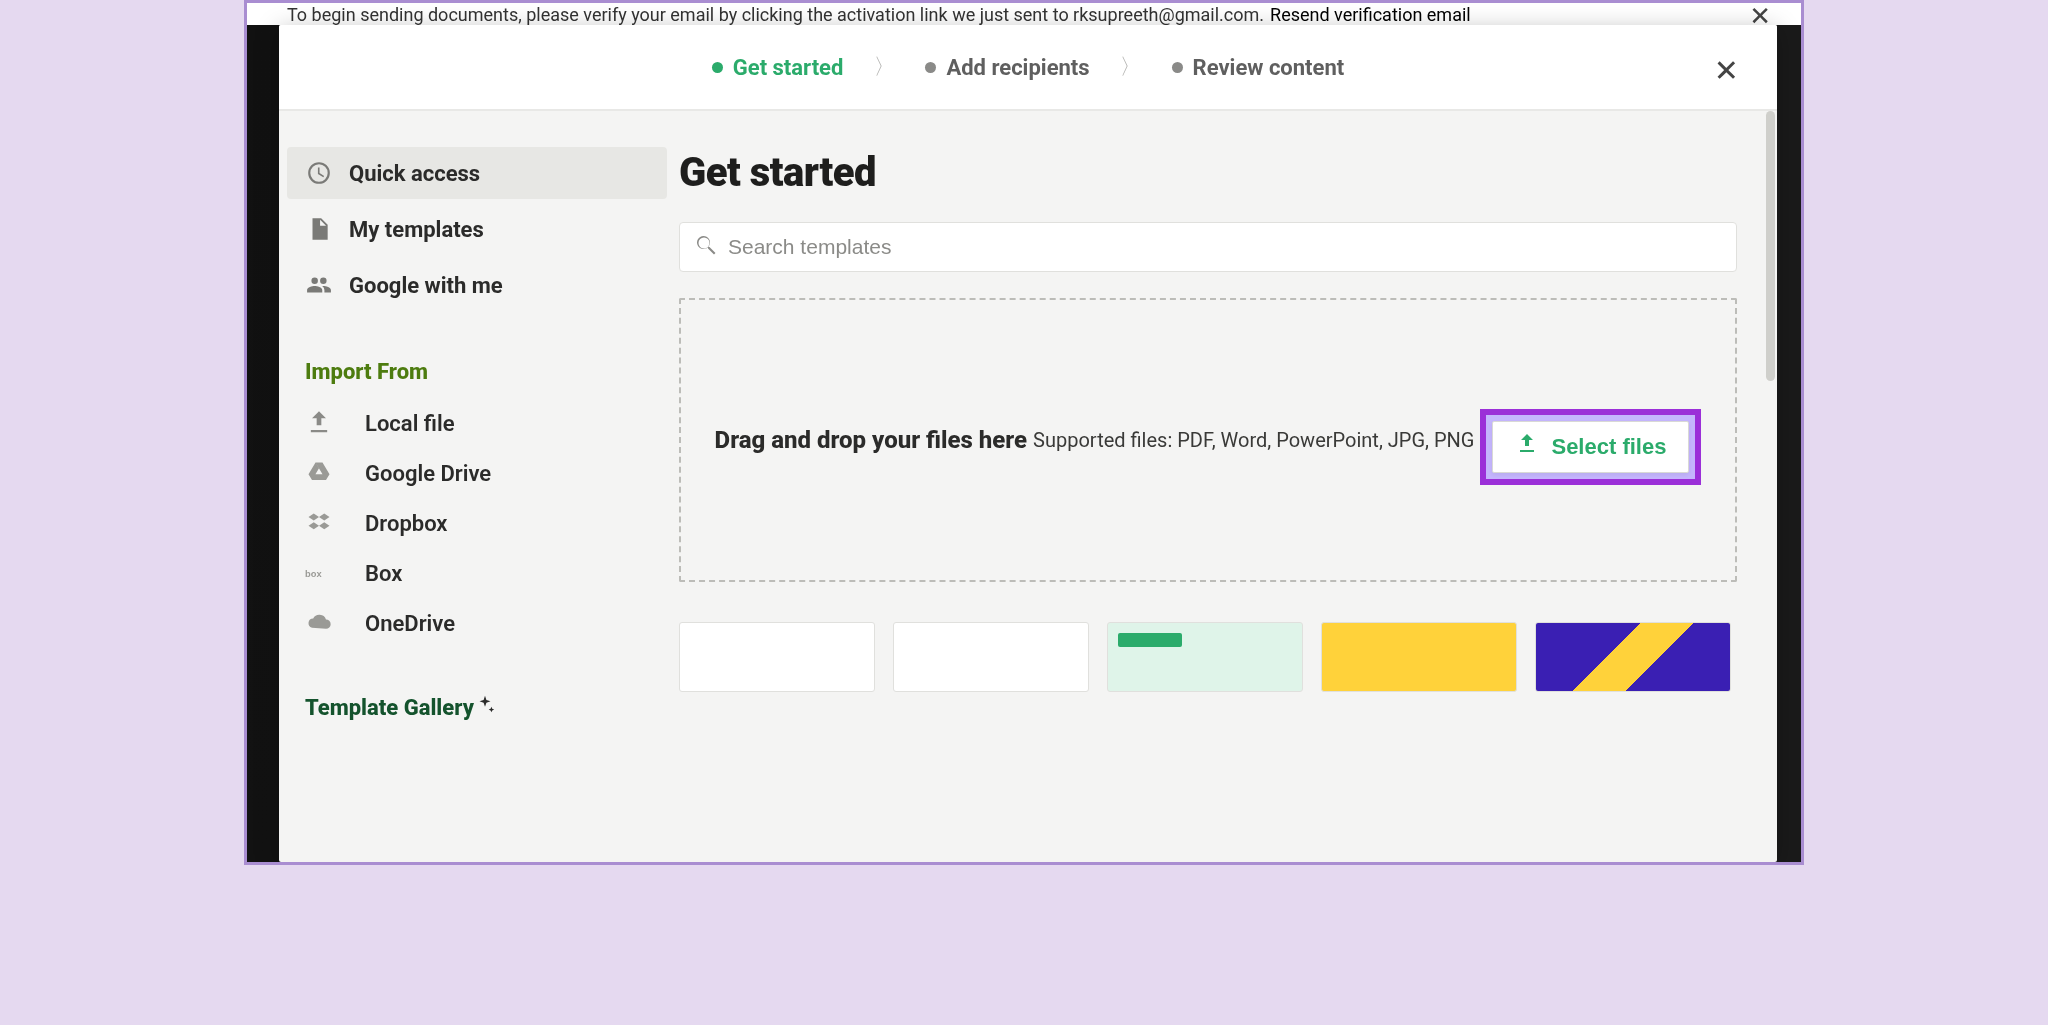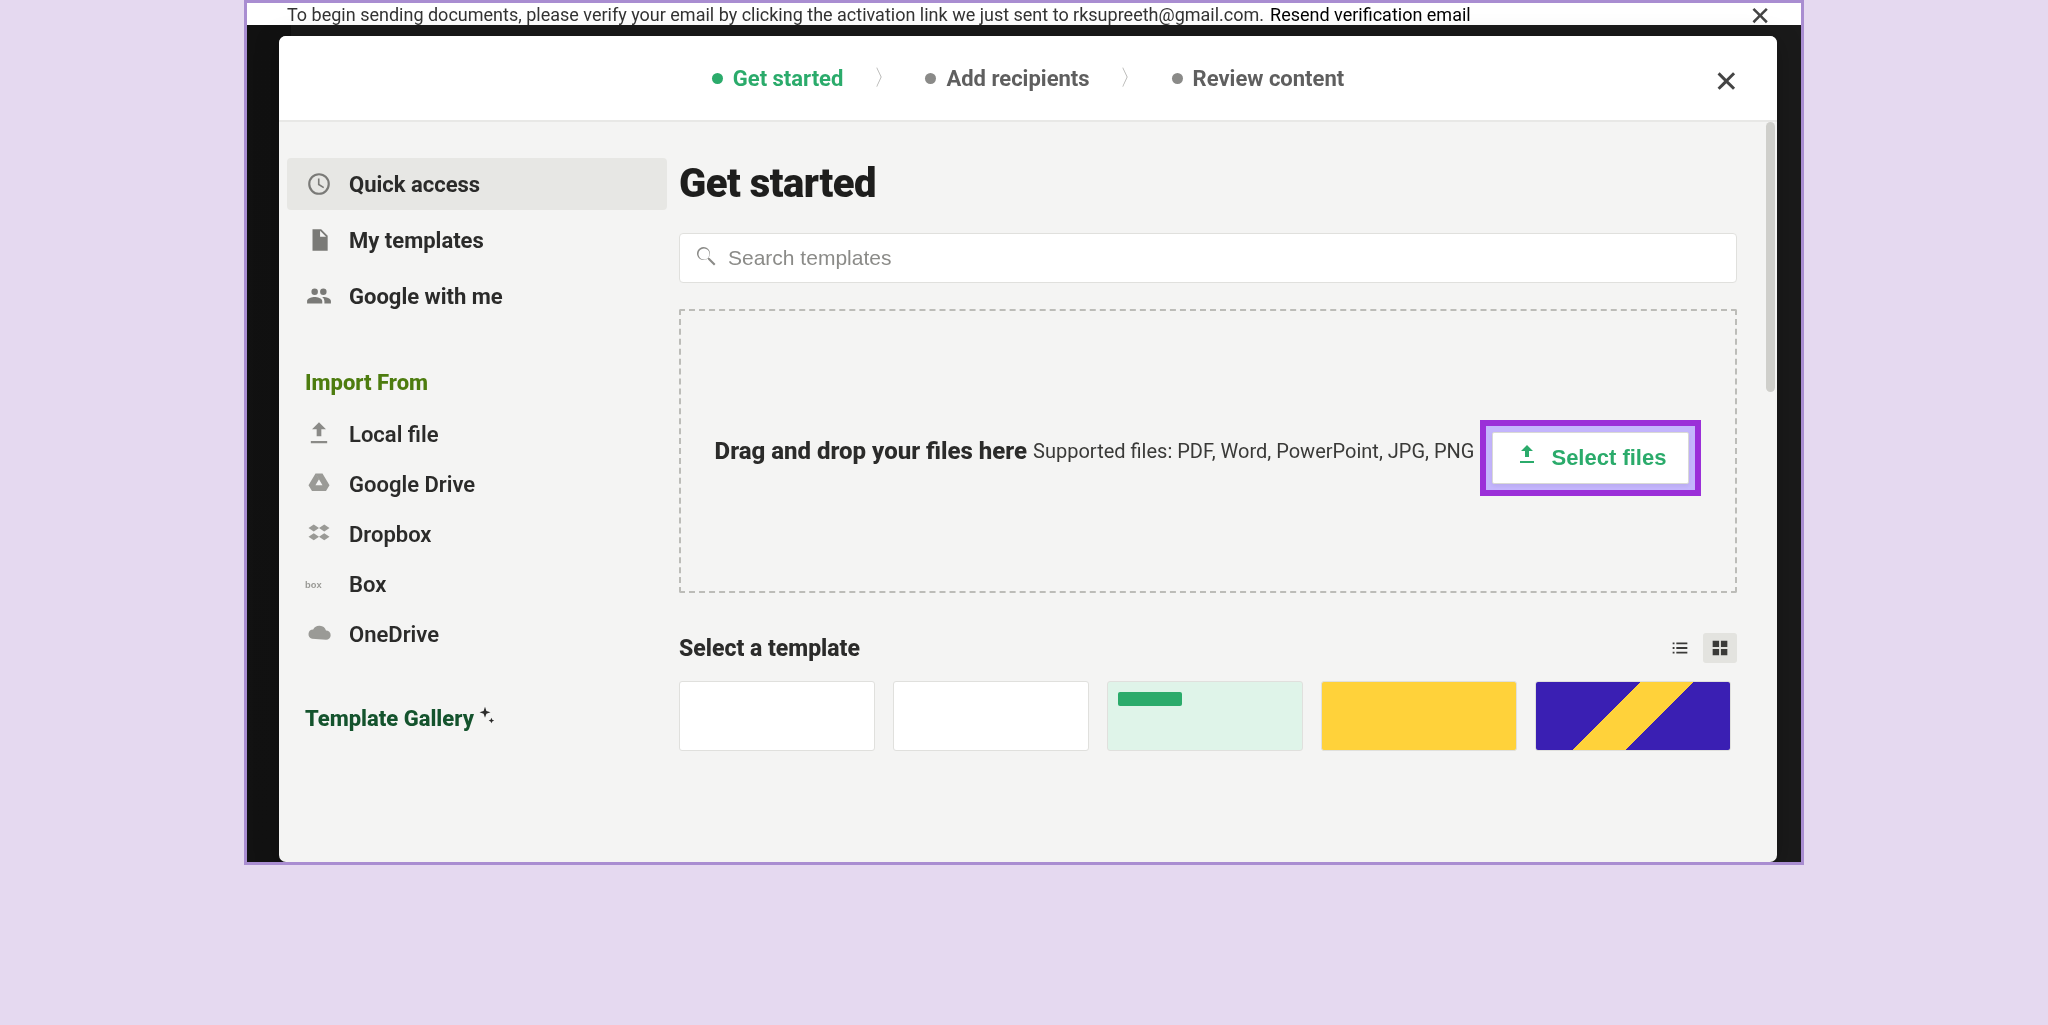--- a/index.html
+++ b/index.html
@@ -38,26 +38,25 @@
     left:0; top:22px; bottom:0;
     width: 44px;
     background: linear-gradient(#111,#121212);
   }
 
   .modal {
     position: absolute;
     left: 32px; right: 24px;
     top: 22px; bottom: 0;
     background: #f4f4f3;
-    border-radius: 7px;
+    border-radius: 2px;
     box-shadow: 0 4px 24px rgba(0,0,0,0.25);
     display: flex;
     flex-direction: column;
     overflow:hidden;
-    margin-top:11px;
   }
 
   .modal-header {
     height: 86px;
     background: #fff;
     border-bottom: 2px solid #e8e8e6;
     display:flex;
     align-items:center;
     justify-content:center;
     position:relative;
@@ -94,21 +93,21 @@
   }
   .side-item.active { background:#e7e7e4; }
   .side-item .icon { width:28px; height:28px; display:flex;align-items:center;justify-content:center; color:#7a7a77; }
   .side-item .icon svg { width:26px; height:26px; fill:#7a7a77; }
 
   .side-section-title {
     font-size: 22px; font-weight:800; color:#4d7c0f;
     padding: 44px 26px 14px 26px;
   }
   .import-item {
-    display:flex; align-items:center; gap:16px;
+    display:flex; align-items:center; gap:32px;
     padding: 11px 24px 11px 18px;
     margin: 0 8px;
     font-size: 22px; font-weight:600; color:#2b2b2a;
     cursor:pointer;
   }
   .import-item .icon { width:28px; height:28px; display:flex;align-items:center;justify-content:center; }
 
   .gallery-title {
     display:flex; align-items:center; 
     font-size: 22px; font-weight:800; color:#14532d;
@@ -325,35 +324,20 @@
               <span>
                 <svg viewBox="0 0 24 24">
                     <path d="M5 20h14v-2H5zM12 2 6 8h4v6h4V8h4z"></path>
                   </svg>
               </span>
               <span>Select files</span>
             </button>
           </div>
         </div>
 
-        <div class="tmpl-header">
-          <div class="tmpl-title">Select a template</div>
-          <div class="view-toggles">
-            <div class="vt">
-              <svg viewBox="0 0 24 24">
-                  <path d="M4 6h2v2H4zM8 6h12v2H8zM4 11h2v2H4zM8 11h12v2H8zM4 16h2v2H4zM8 16h12v2H8z"></path>
-                </svg>
-            </div>
-            <div class="vt active">
-              <svg viewBox="0 0 24 24">
-                  <path d="M4 4h7v7H4zM13 4h7v7h-7zM4 13h7v7H4zM13 13h7v7h-7z"></path>
-                </svg>
-            </div>
-          </div>
-        </div>
 
         <div class="cards">
           <div class="card"></div>
           <div class="card"></div>
           <div class="card green"></div>
           <div class="card yellow"></div>
           <div class="card purple"></div>
         </div>
       </div>
 

